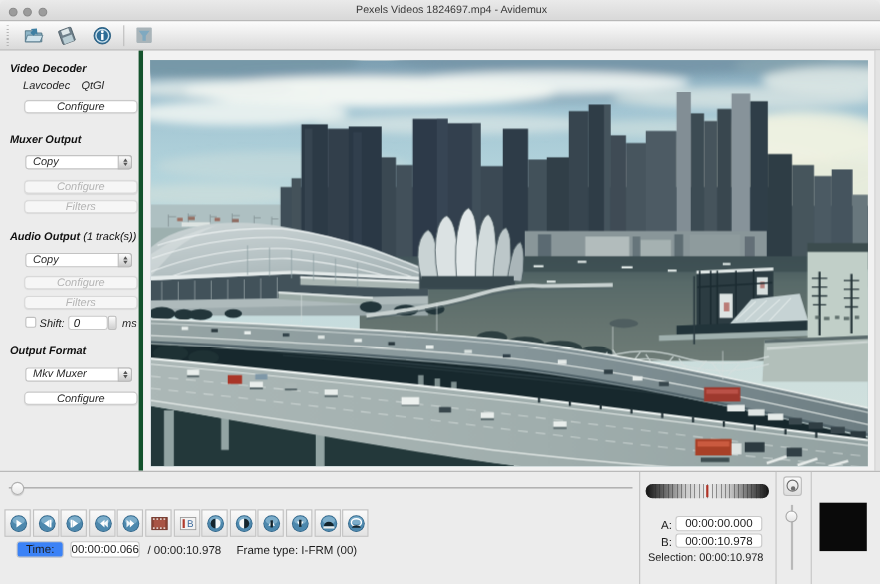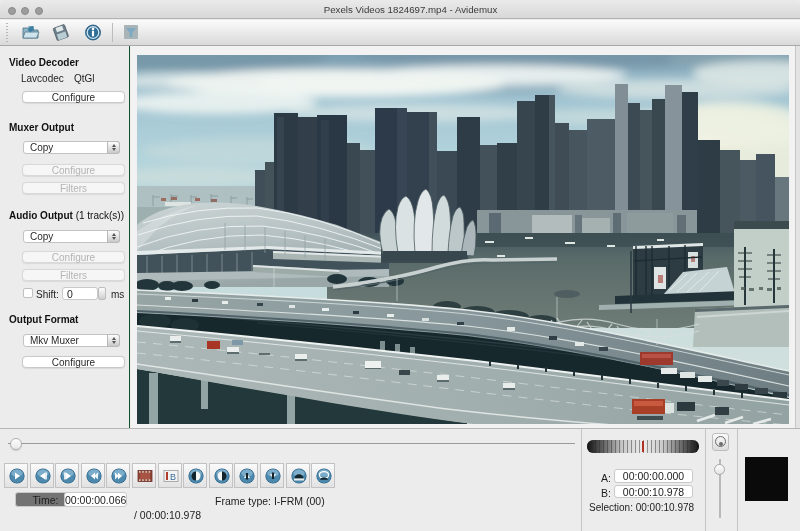--- a/index.html
+++ b/index.html
@@ -17,22 +17,22 @@
   position:absolute; left:0; top:20px; width:800px; height:26px;
   background:linear-gradient(#fbfbfb,#d9d9d9);
   border-bottom:1px solid #a9a9a9;
 }
 .handle { position:absolute; left:6px; top:3px; bottom:3px; width:2px;
   background:repeating-linear-gradient(#b5b5b5 0 1px, transparent 1px 3px); }
 .tbtn { position:absolute; top:4px; width:18px; height:17px; }
 .tsep { position:absolute; left:112px; top:3px; bottom:3px; width:1px; background:#bcbcbc; }
 .sidebar {
   position:absolute; left:0; top:46px; width:130px; height:382px;
-  background:#ececec; border-right:1px solid #14532d;
-  font-size:10px; color:#242424;
+  background:#ececec; border-right:4px solid #14532d;
+  font-size:10px; color:#242424;font-style:italic;
 }
 .sb-h { font-weight:bold; font-size:10px; color:#111; position:absolute; left:9px; white-space:nowrap; }
 .btn {
   position:absolute; left:22px; width:103px; height:12px;
   background:#ffffff; border:1px solid #c9c9c9; border-radius:4px;
   font-size:10px; text-align:center; line-height:11px; color:#2a2a2a;
   box-shadow:0 0.5px 1px rgba(0,0,0,0.08);
 }
 .btn.dis { background:#f6f6f6; color:#b4b4b4; border-color:#d9d9d9; }
 .combo {
@@ -579,23 +579,23 @@
       <div class="navbtn" style="left:311.20000000000005px;">
         <svg width="18" height="18" viewBox="0 0 18 18">
           <circle cx="9" cy="9" r="7.6" fill="#2b5f83"></circle>
           <circle cx="9" cy="9" r="7" fill="#4d88ad"></circle>
           <ellipse cx="9" cy="6.2" rx="5.6" ry="3.6" fill="#85b4cf" opacity="0.85"></ellipse>
           <ellipse cx="9" cy="8" rx="4.6" ry="3.4" fill="none" stroke="#fff" stroke-width="1.3"></ellipse>
           <path d="M4.8,12.8 A4.5,3.5 0 0 1 13.2,12.8 Z" fill="#13242c"></path>
         </svg>
       </div>
     </div>
-  <div class="field" style="left:15px; top:63px; width:61px; height:15px; line-height:14px; background:#737373;">Time:</div>
+  <div class="field" style="left:15px; top:63px; width:43px; height:15px; line-height:14px; background:#3b82f6;">Time:</div>
   <div class="field" style="left:64px; top:63px; width:63px; height:15px; line-height:14px;">00:00:00.066</div>
-  <div class="timelabel" style="left:134px; top:80px;">/ 00:00:10.978</div>
+  <div class="timelabel" style="left:134px; top:66px;">/ 00:00:10.978</div>
   <div class="timelabel" style="left:215px; top:66px;">Frame type: I-FRM (00)</div>
   <div class="vsep" style="left:581px;"></div>
   <div class="vsep" style="left:705px;"></div>
   <div class="vsep" style="left:737px;"></div>
   <div class="timelabel" style="left:601px; top:43px;">A:</div>
   <div class="timelabel" style="left:601px; top:58px;">B:</div>
   <div class="field" style="left:614px; top:40px; width:79px; height:14px; line-height:12px;">00:00:00.000</div>
   <div class="field" style="left:614px; top:56px; width:79px; height:13px; line-height:12px;">00:00:10.978</div>
   <div class="timelabel" style="left:589px; top:73px; font-size:10px;">Selection: 00:00:10.978</div>
   <div style="position:absolute; left:587px; top:11px; width:112px; height:13px; border-radius:6px; background:linear-gradient(90deg,#111,#555 12%,#c9c9c9 32%,#ececec 50%,#c9c9c9 68%,#555 88%,#111);"></div>

